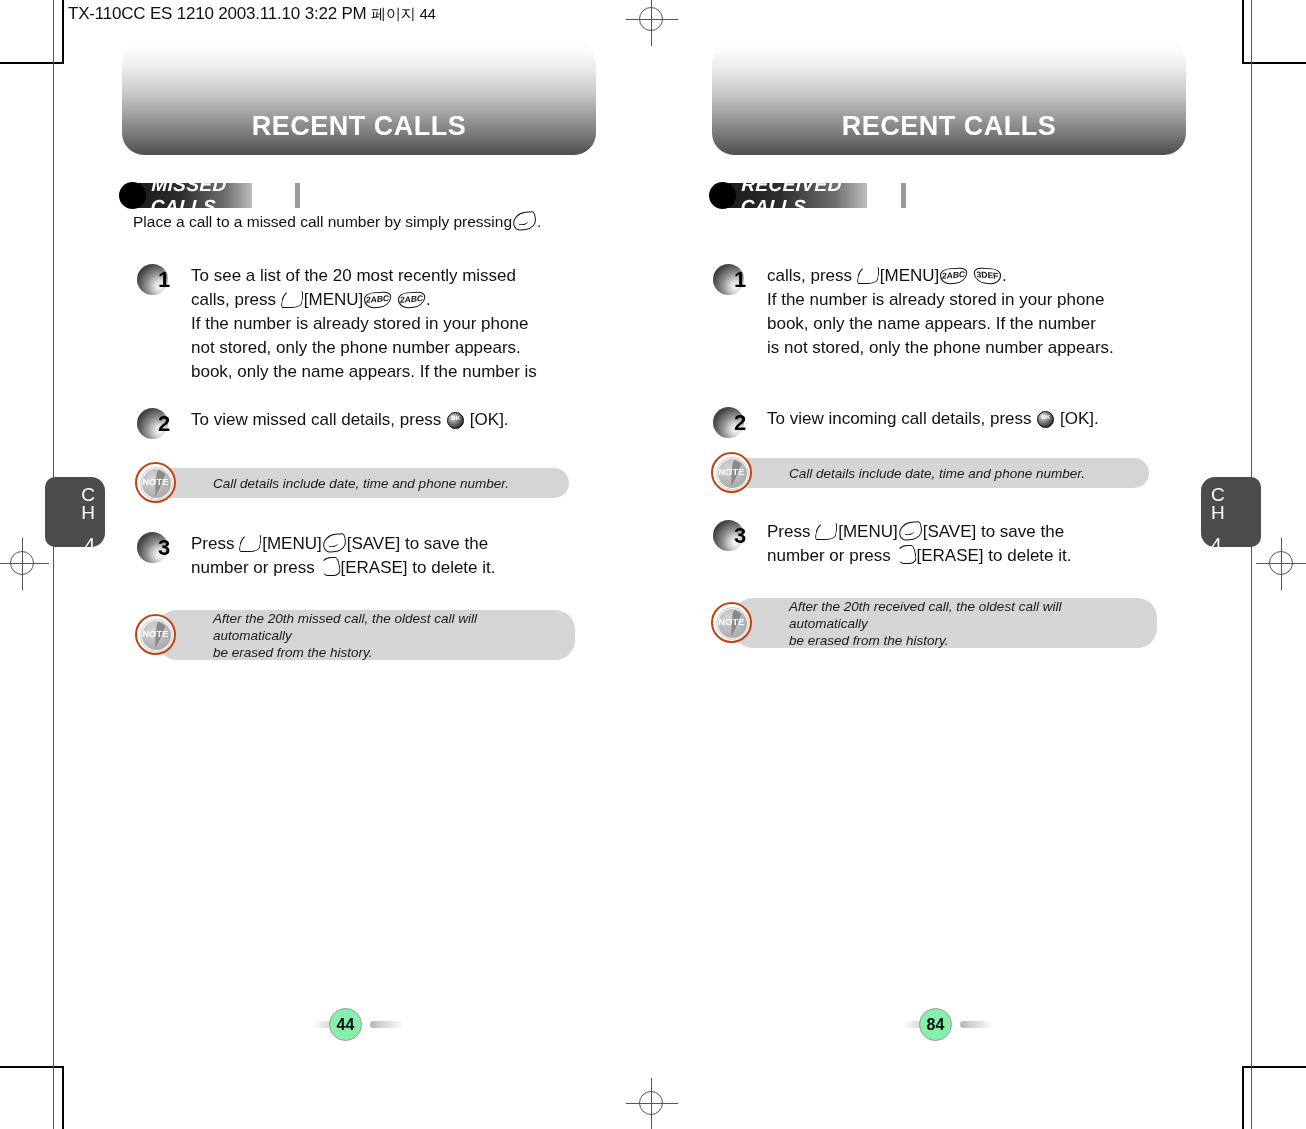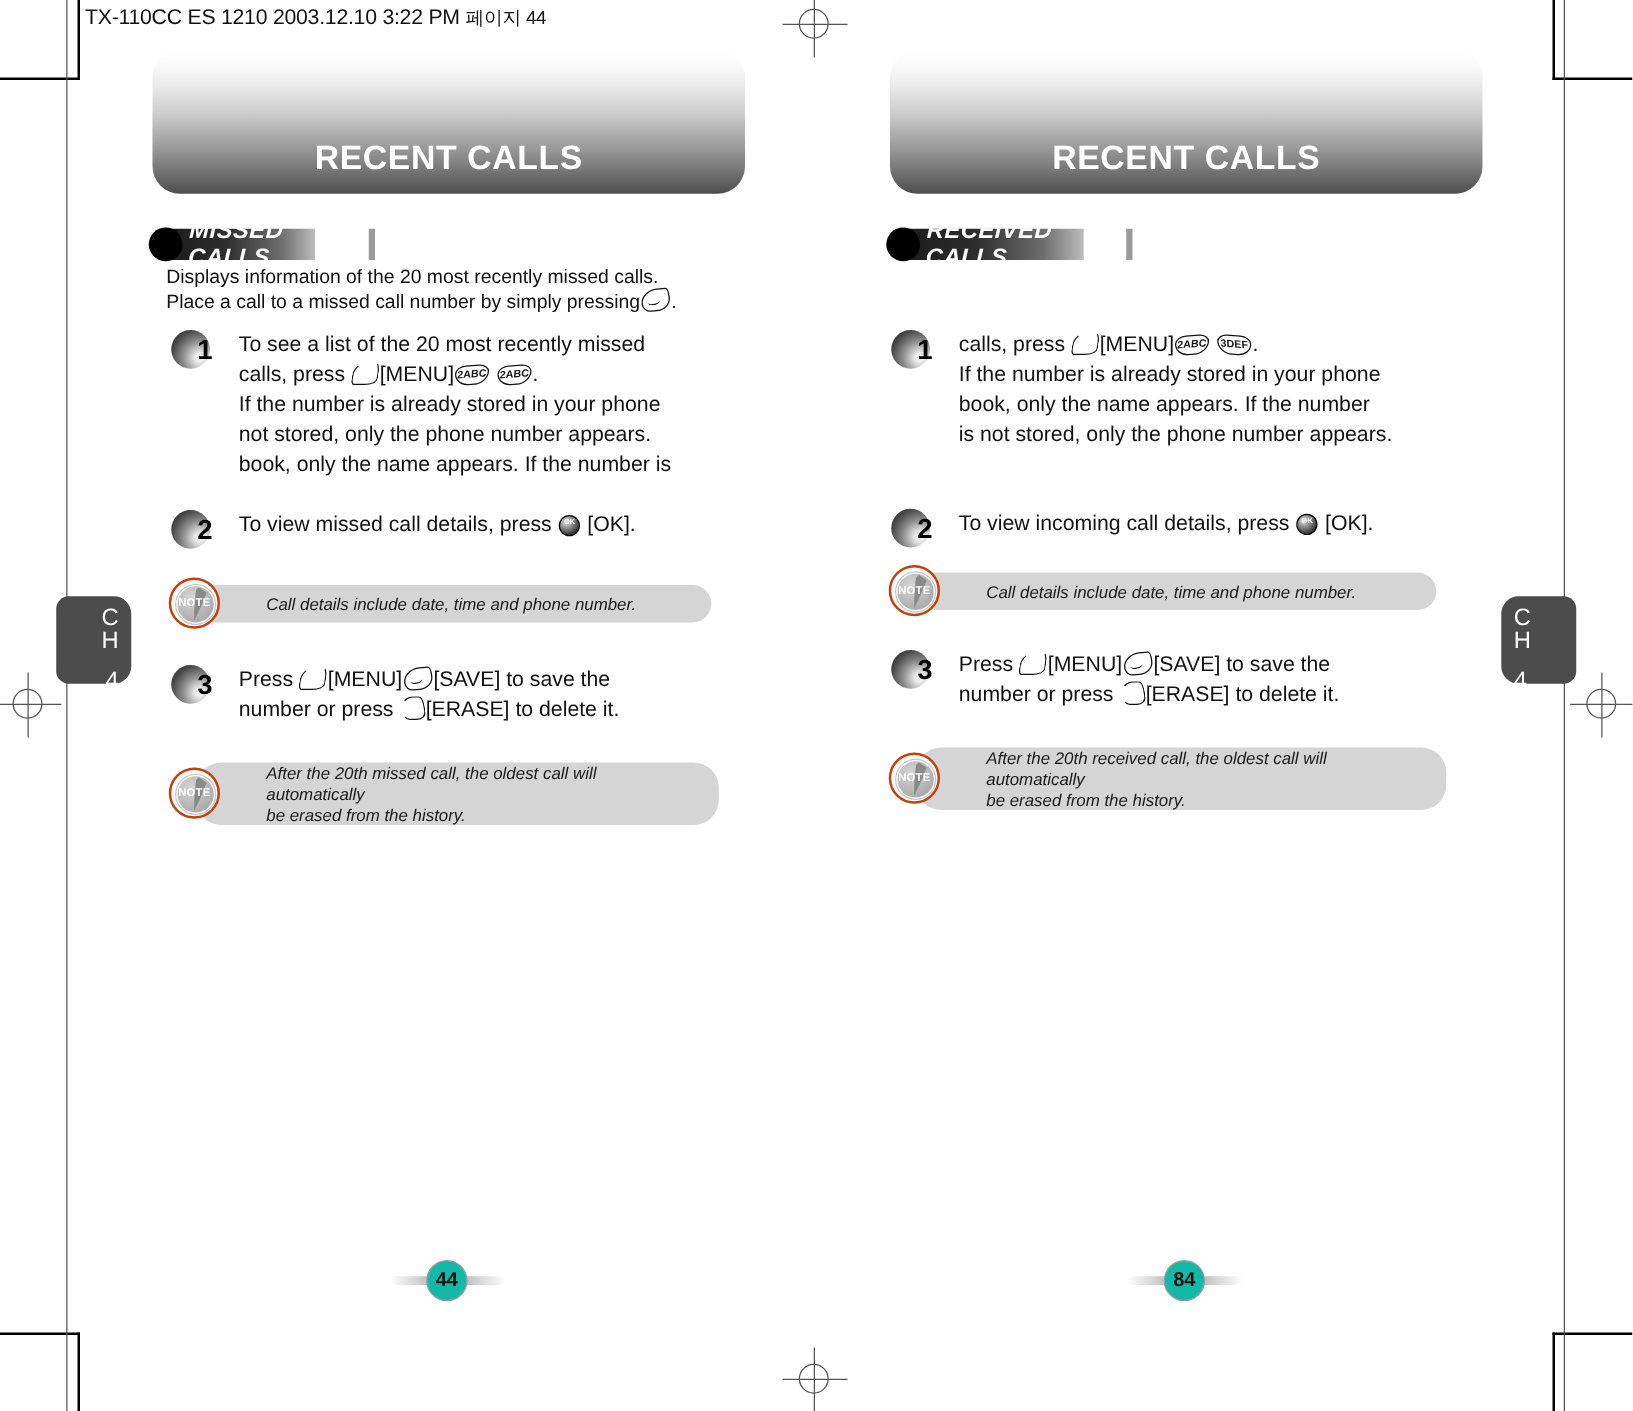--- a/index.html
+++ b/index.html
@@ -322,25 +322,25 @@
     position: absolute;
     top: 13px;
     width: 34px; height: 7px;
     background: linear-gradient(to right, rgba(190,190,190,0) 0%, #cfcfcf 70%, #b4b4b4 100%);
     border-radius: 4px;
   }
   .folio .wing.l { left: 4px; }
   .folio .wing.r { right: 4px; transform: scaleX(-1); }
   .folio .circle {
     position: absolute;
-    left: 33px; top: 0;
+    left: 21px; top: 0;
     width: 33px; height: 33px;
     border-radius: 50%;
     border: 1.4px solid #9b9b9b;
-    background: #14b8a6;
+    background: #86efac;
     box-sizing: border-box;
     text-align: center;
     font-size: 16px;
     font-weight: bold;
     color: #111;
     line-height: 31px;
   }
   .folio.left  { left: 308px; }
   .folio.right { left: 898px; }
 </style>
@@ -374,40 +374,39 @@
     <div class="vl"></div>
     <div class="hl"></div>
 </div>
 <div class="regmark" style="left:1256px;top:538px;">
   <div class="ring"></div>
     <div class="vl"></div>
     <div class="hl"></div>
 </div>
 
 <div class="slug">
-  <span>TX-110CC ES 1210  2003.12.10 3:22 PM</span>
+  <span>TX-110CC ES 1210  2003.11.10 3:22 PM</span>
   <span class="kr">페이지 44</span>
 </div>
 
 <div class="page left">
 
   <div class="banner">
     <div class="banner-title">RECENT CALLS</div>
   </div>
 
   <div class="section-head" style="left:14px;">
     <div class="section-dot"></div>
     <div class="section-bar">
       <span>MISSED CALLS</span>
     </div>
     <div class="section-tail" style="left:176px;"></div>
   </div>
 
   <div class="intro">
-    <div>Displays information of the 20 most recently missed calls.</div>
     <div>
       <span>Place a call to a missed call number by simply pressing</span><span class="key key-send"></span><span>.</span>
     </div>
   </div>
 
   <div class="step" style="left:32px;top:252px;">
     <div class="step-badge">
       <div class="sphere"></div>
       <div class="num">1</div>
     </div>

